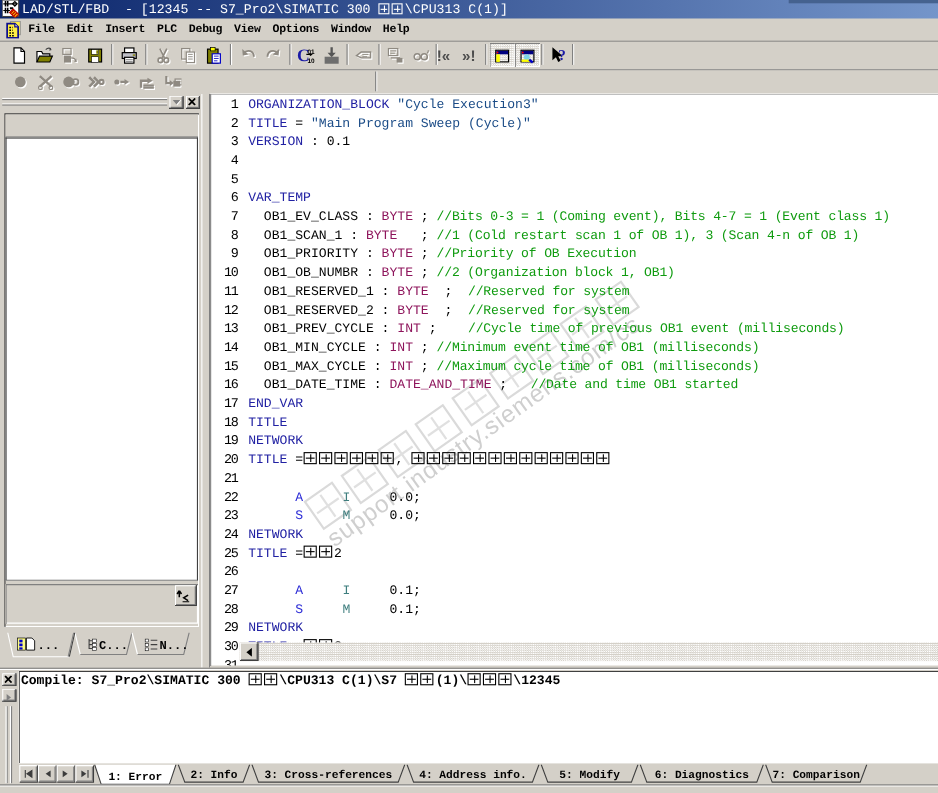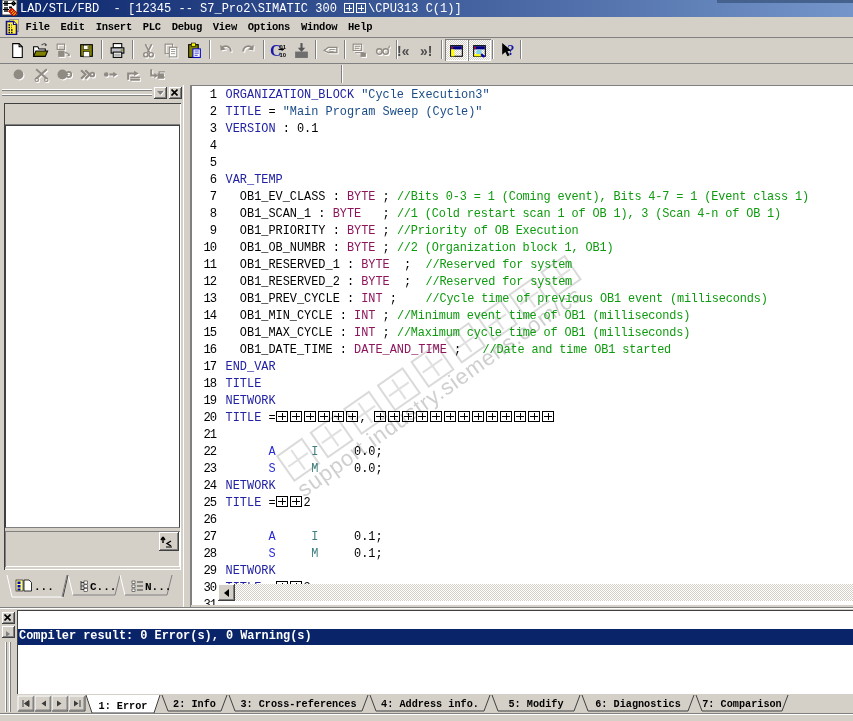--- a/index.html
+++ b/index.html
@@ -520,21 +520,21 @@
         <path d="M0.5 0.5L6.5 6.5M6.5 0.5L0.5 6.5" stroke="#000" stroke-width="1.6"></path>
       </svg>
     </div>
   <div class="abs raised" style="left:2px;top:18px;width:13px;height:12px;"><svg width="11" height="10">
         <path d="M4 2v6l4-3z" fill="#808080"></path>
       </svg></div>
   <div class="abs" style="left:5px;top:34px;width:2px;height:70px;border-left:1px solid #fff;border-right:1px solid #808080;"></div>
   <div class="abs" style="left:9px;top:34px;width:2px;height:70px;border-left:1px solid #fff;border-right:1px solid #808080;"></div>
 
   <div class="abs" id="msgarea" style="left:17px;top:2px;width:836px;height:84px;background:#fff;box-shadow:inset 1px 1px 0 #404040;">
-    <div class="abs" style="left:1px;top:19px;right:0;height:16px;background:#0a246a;color:#fff;font-size:11.9px;font-weight:bold;white-space:pre;padding-left:1px;" id="msg2">Compiler result: 0 Error(s), 0 Warning(s)</div>
+    <div class="abs" style="left:2px;top:2px;font-size:11.9px;font-weight:bold;white-space:pre;" id="msg1">Compile: S7_Pro2\SIMATIC 300 <span class="cjc"></span><span class="cjc"></span>\CPU313 C(1)\S7 <span class="cjc"></span><span class="cjc"></span>(1)\<span class="cjc"></span><span class="cjc"></span><span class="cjc"></span>\12345</div>
   </div>
 
   <div class="abs" id="btabs" style="left:17px;top:87px;width:836px;height:20px;">
       <svg class="abs" style="left:0;top:0;" width="836" height="20">
         <rect x="1" y="1" width="16" height="15" fill="#d4d0c8"></rect>
         <path d="M1 16 V1 H17" fill="none" stroke="#fff"></path>
         <path d="M1 16 H17 V1" fill="none" stroke="#404040"></path>
         <path d="M2 15 H16 V2" fill="none" stroke="#808080"></path>
         <rect x="18" y="1" width="16" height="15" fill="#d4d0c8"></rect>
         <path d="M18 16 V1 H34" fill="none" stroke="#fff"></path>

